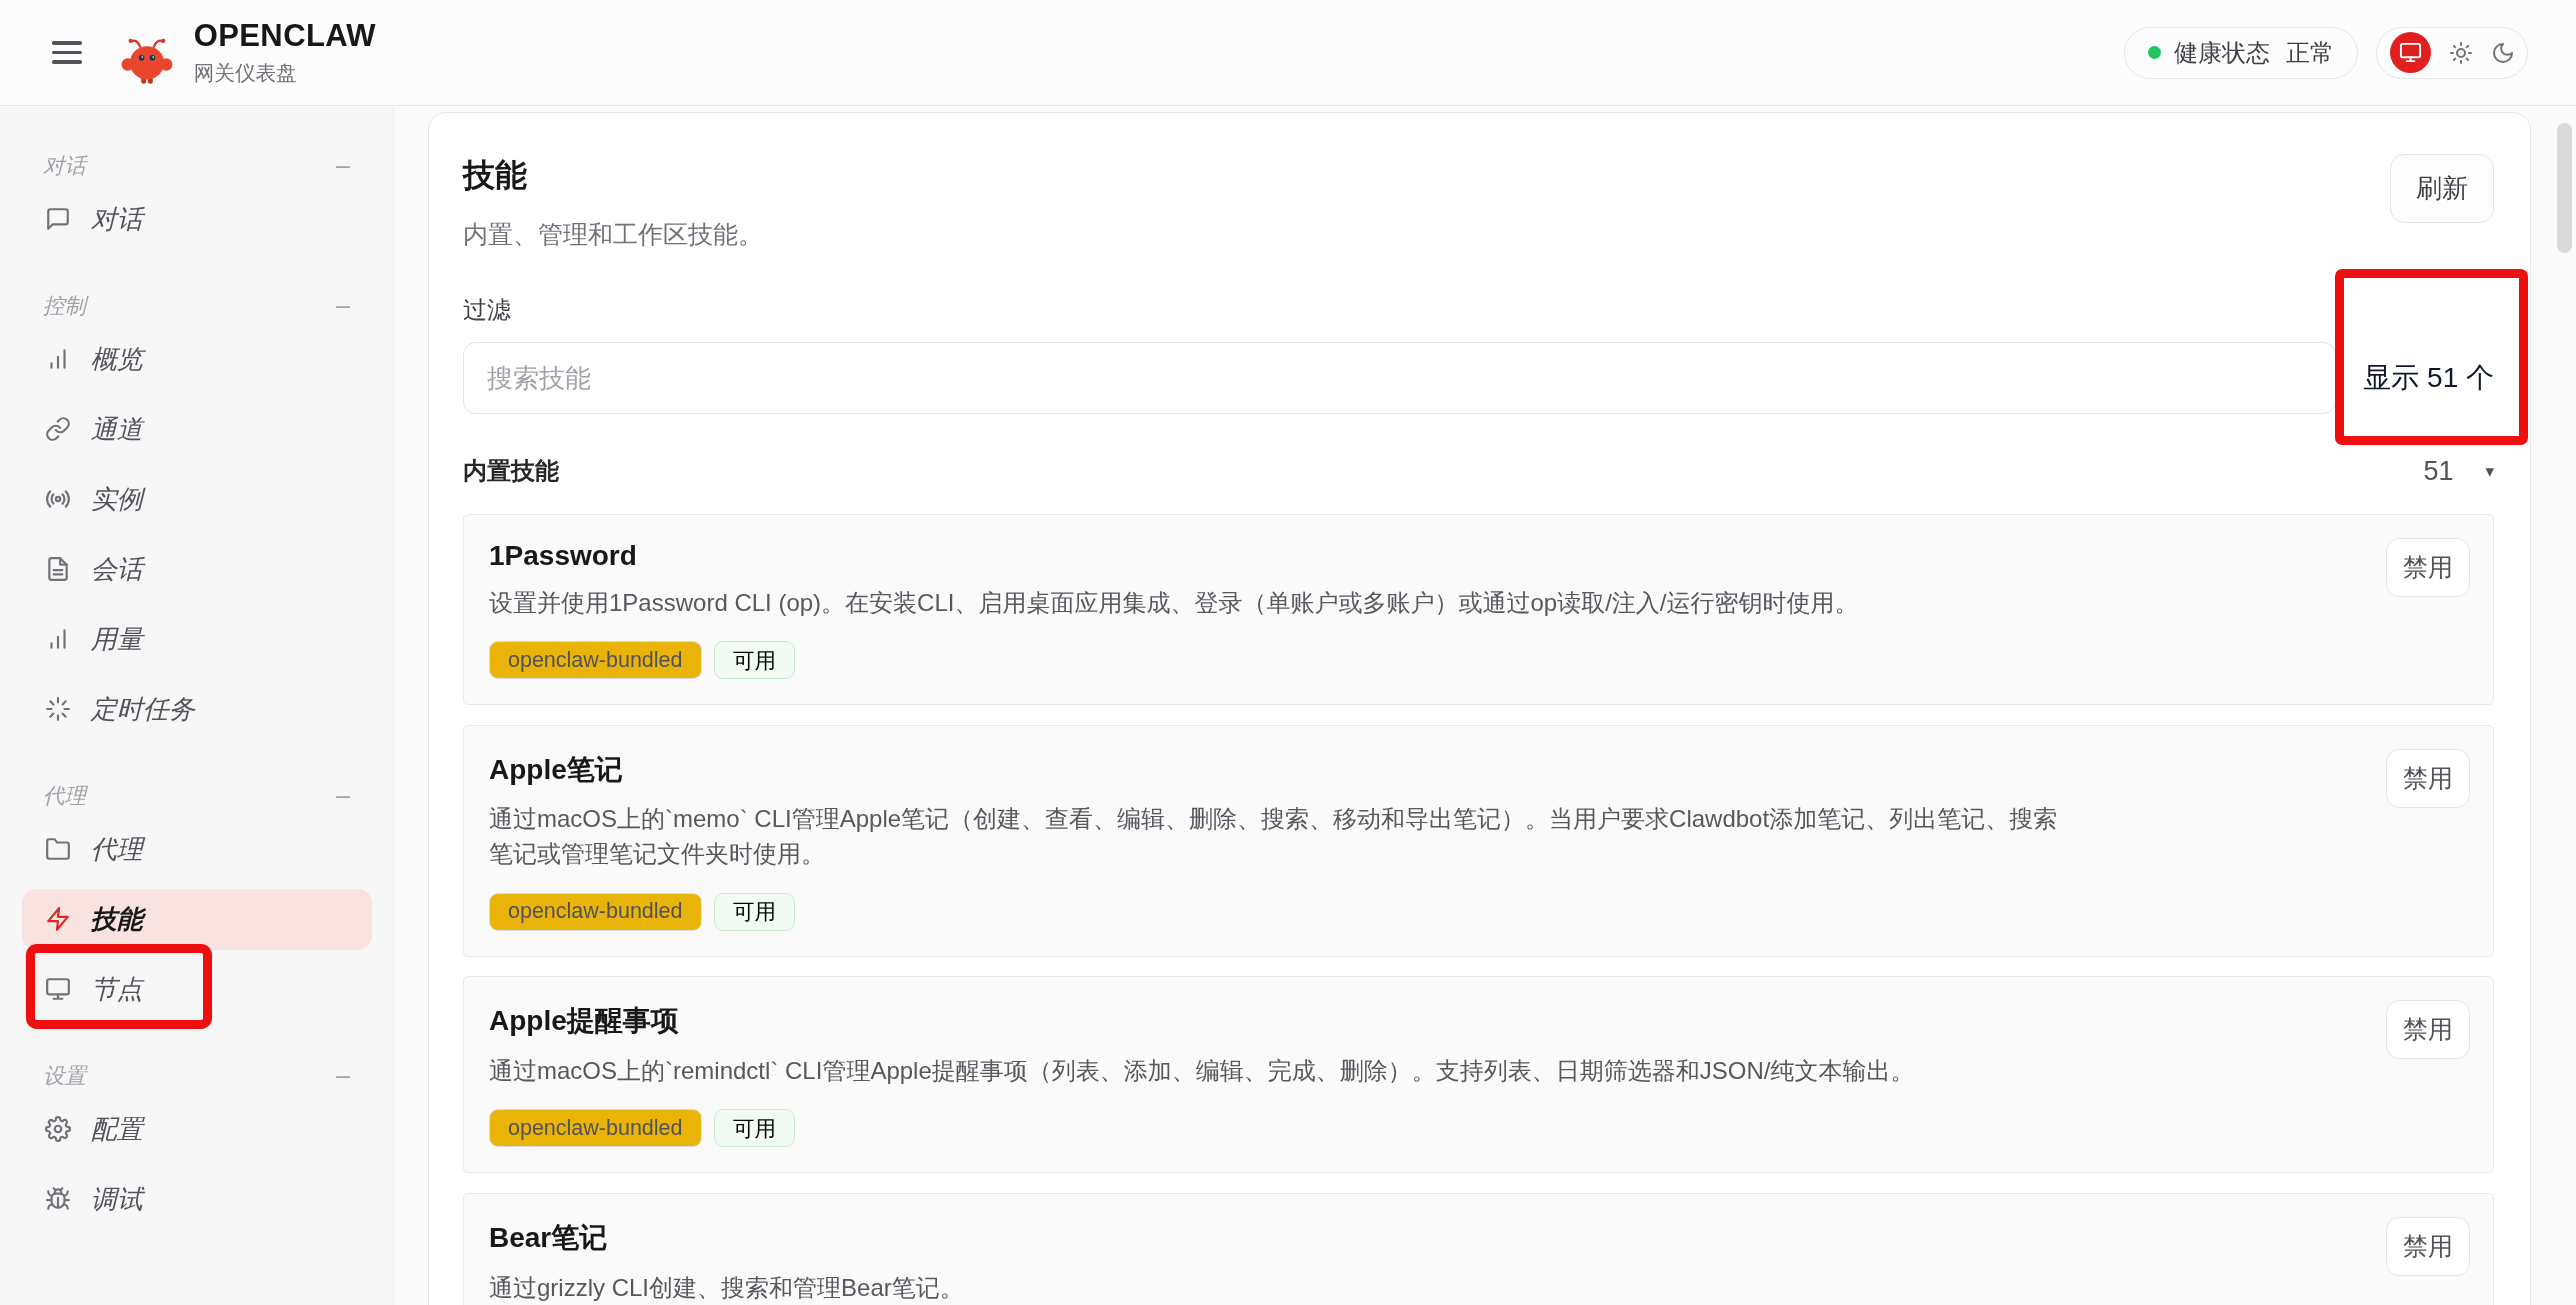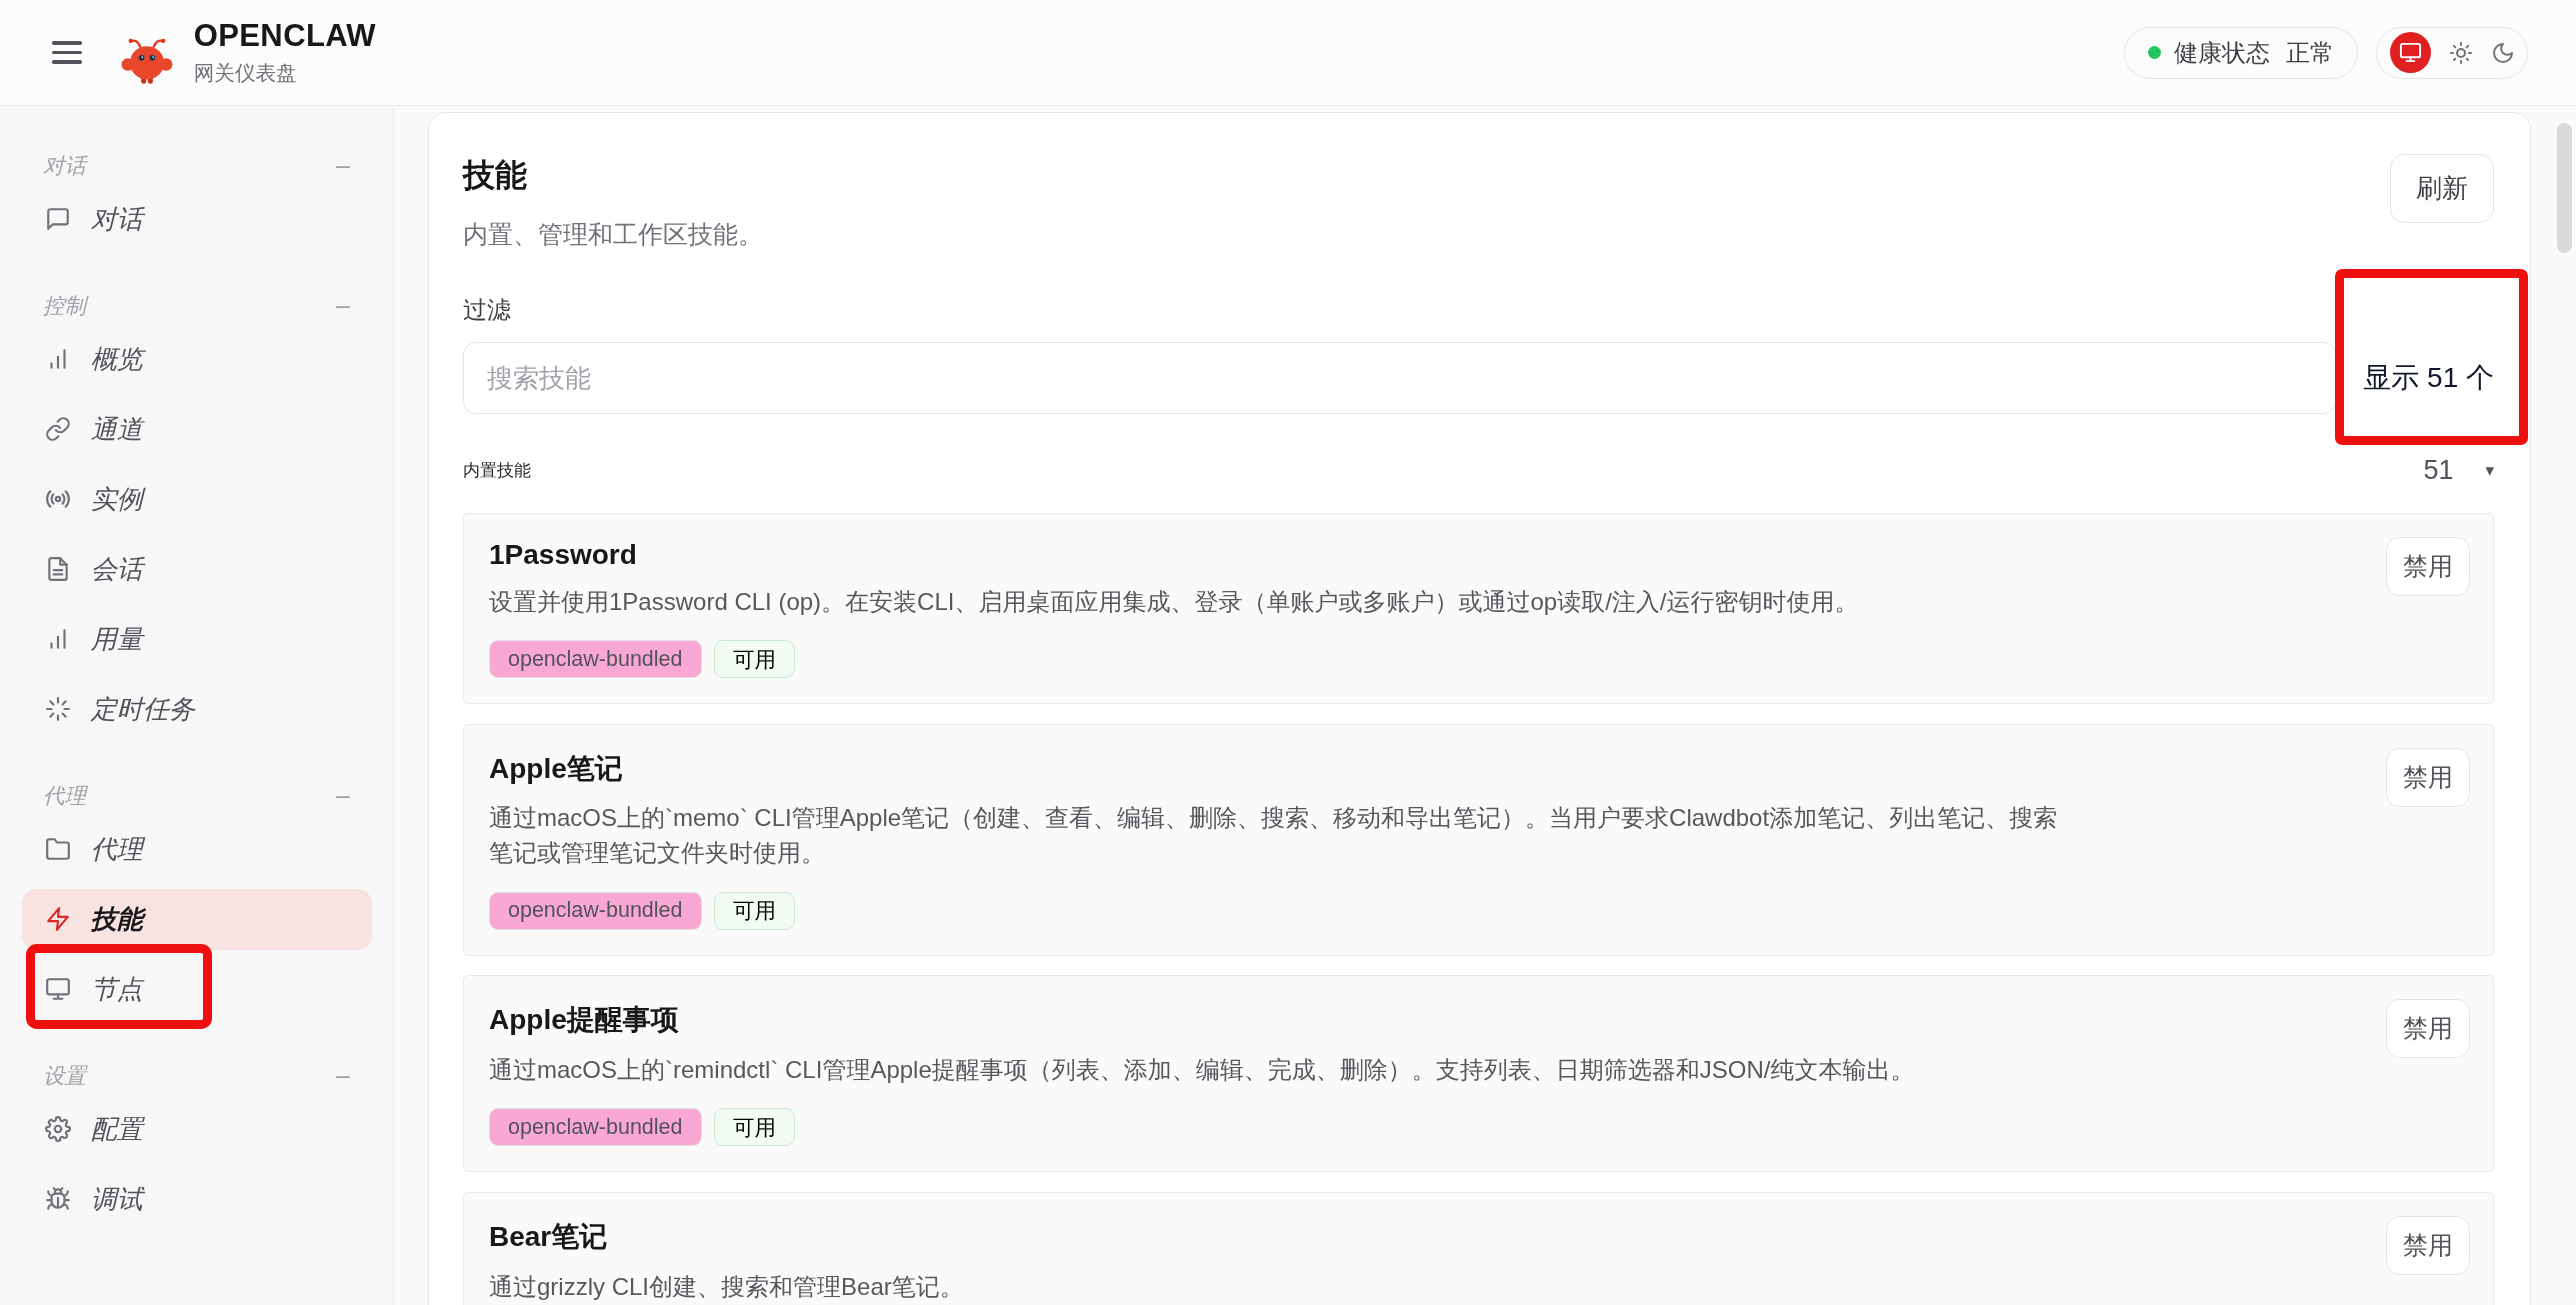--- a/index.html
+++ b/index.html
@@ -84,36 +84,36 @@
   .filter-label { margin-top:43px; font-size:24px; color:#3f3f46; }
   .filter-row { margin-top:16px; display:flex; align-items:center; }
   .search-input {
     flex:1; height:72px; border:1.8px solid #e4e4e7; border-radius:12.5px; background:#fff;
     padding:0 23px; font-size:26px; color:#27272a; outline:none;
     font-family:"Liberation Sans","DejaVu Sans",sans-serif;
   }
   .search-input::placeholder { color:#a1a1aa; }
   .shown-count { margin-left:27px; font-size:28px; color:#0f172a; white-space:nowrap; }
   .section-row { margin-top:41px; display:flex; justify-content:space-between; align-items:center; }
-  .section-label { font-size:17px; font-weight:400; color:#27272a; }
+  .section-label { font-size:24px; font-weight:700; color:#27272a; }
   .page-size { display:flex; align-items:center; gap:32px; font-size:27px; color:#52525b; cursor:pointer; }
   .page-size .caret { font-size:17px; color:#52525b; }
 
   
   .skills-list { margin-top:27px; display:flex; flex-direction:column; gap:19.7px; }
   .skill-card {
     position:relative; background:#fafafa; border:1.8px solid #e9e9ec; border-radius:5px;
     padding:25px 25px 25px 25px;
   }
   .skill-title { font-size:28px; font-weight:700; color:#18181b; }
   .skill-desc { margin-top:12.5px; font-size:24px; line-height:35px; color:#57575e; max-width:1574px; }
   .badges { margin-top:21.5px; display:flex; gap:12.5px; }
   .badge {
     height:38px; padding:0 18px; border-radius:9px; display:inline-flex; align-items:center;
-    border:1.8px solid #e0e0e4; background:#f9a8d4; font-size:21.5px; color:#52525b;
+    border:1.8px solid #e0e0e4; background:#eab308; font-size:21.5px; color:#52525b;
   }
   .badge.ok { border-color:#c9e9cf; background:#f2faf4; color:#000000; font-weight:400; }
   .disable-btn { position:absolute; top:23px; right:23px; width:84px; height:59px; border-radius:13.4px; background:#ffffff; font-size:25px; color:#52525b; }
 
   
   .scroll-thumb { position:absolute; left:2557px; top:123px; width:15px; height:130px; border-radius:8px; background:#dadadd; cursor:pointer; }
   .anno { position:absolute; border:9.8px solid #ee0f0f; z-index:60; pointer-events:none; }
   .anno-nav { left:26px; top:944px; width:186px; height:85px; border-radius:10.7px; }
   .anno-count { left:2335px; top:269px; width:193px; height:176px; border-radius:7.2px; }
 </style>

